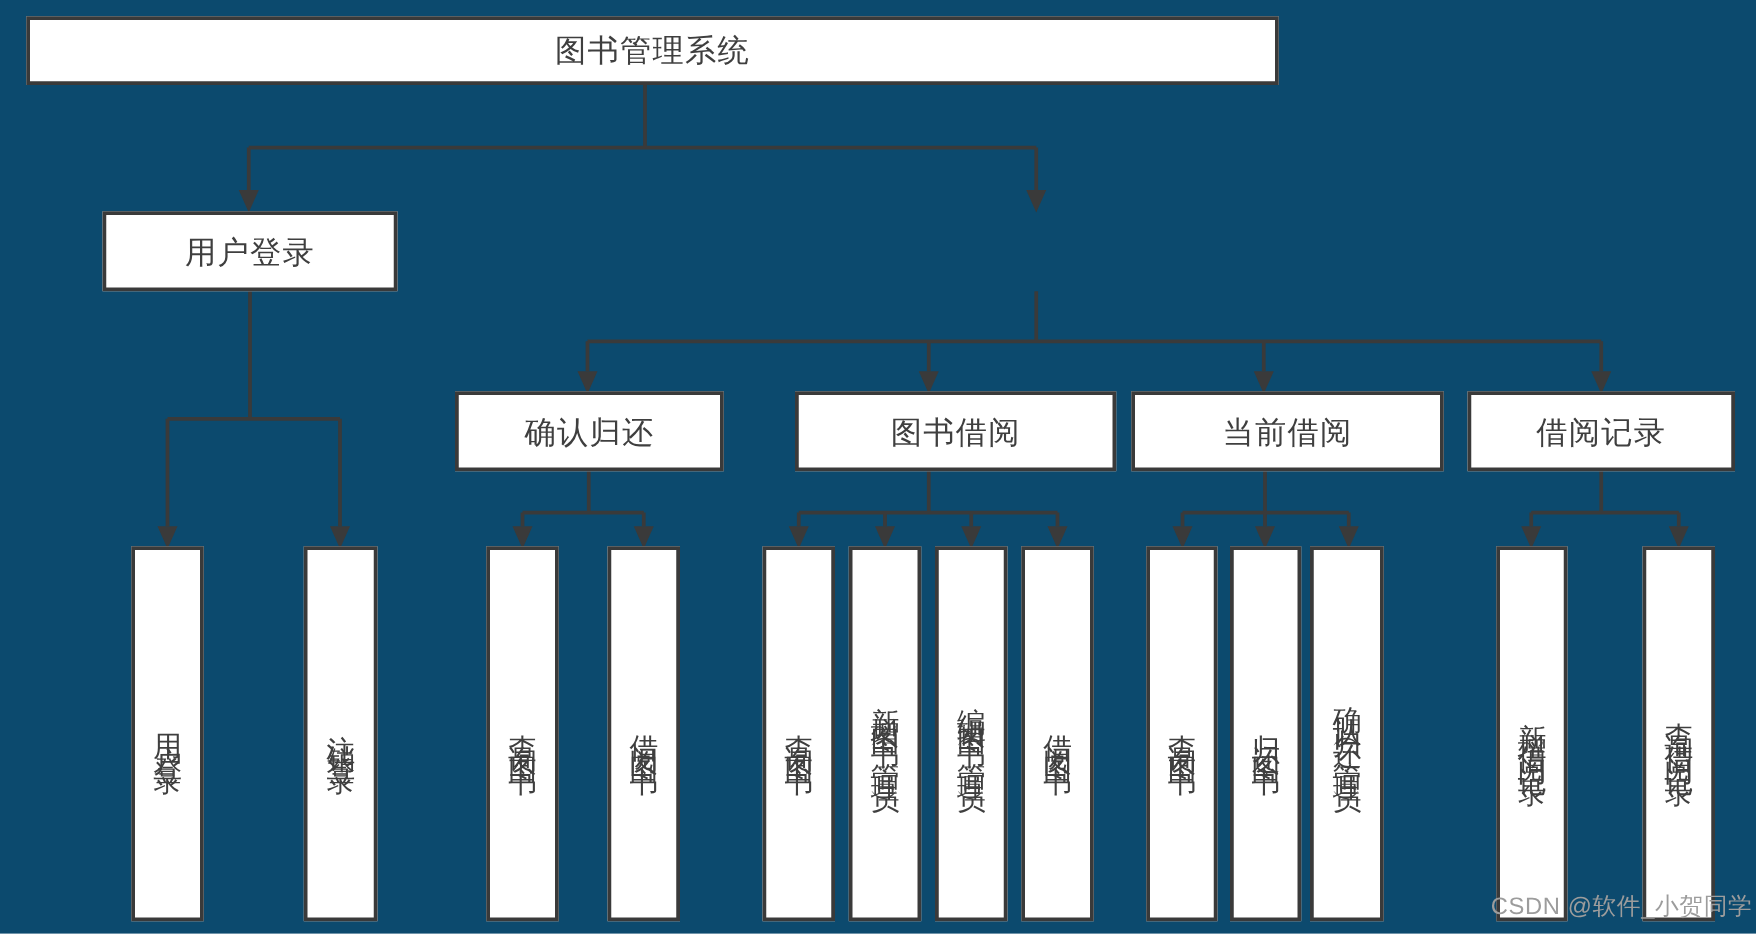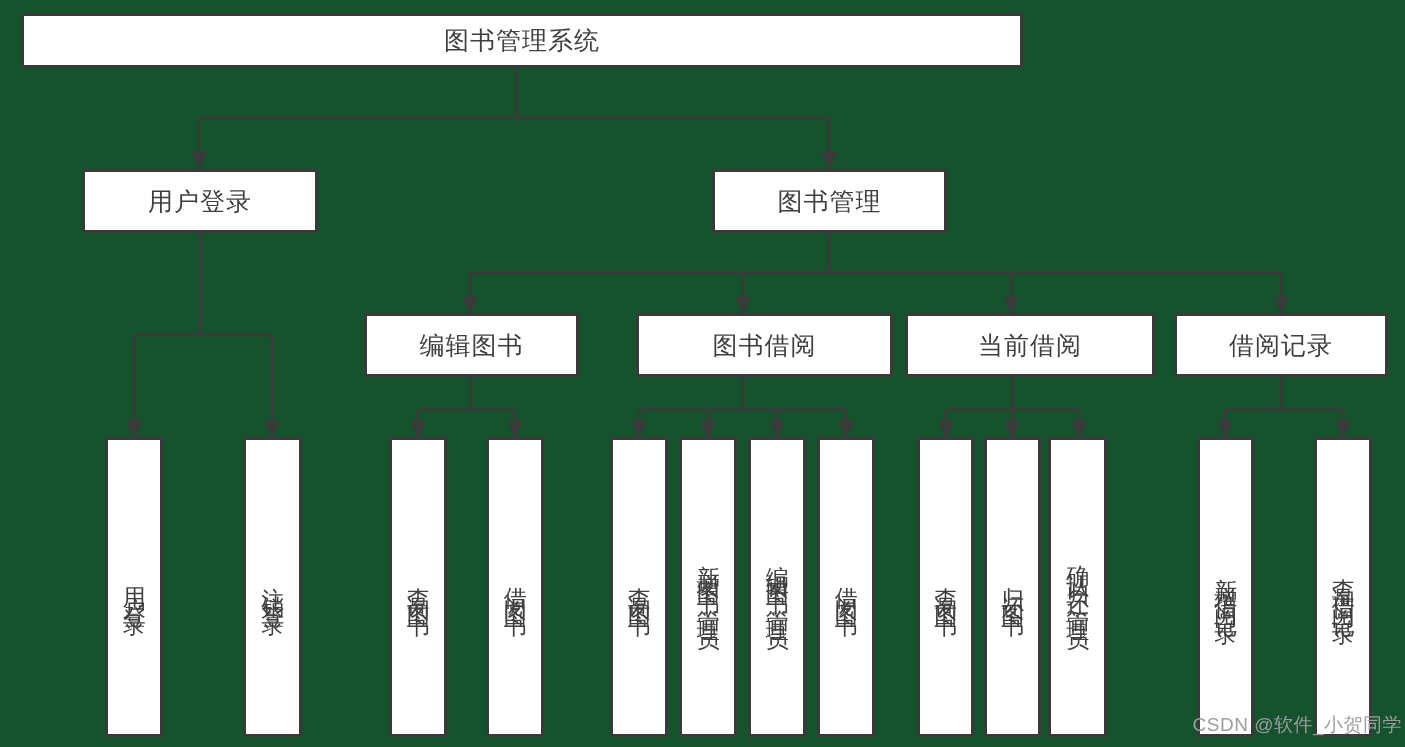--- a/index.html
+++ b/index.html
@@ -8,21 +8,21 @@
     --boxbg: #ffffff;
     --wm: #9c9c9c;
   }
   * { box-sizing: border-box; }
   html, body { margin: 0; padding: 0; background: #ffffff; }
   body { font-family: "Liberation Sans", sans-serif; }
   #stage {
     position: relative;
     width: 1405px;
     height: 747px;
-    background: #14532d;
+    background: #0c4a6e;
     overflow: hidden;
   }
   #connectors {
     position: absolute;
     left: 0; top: 0;
     width: 1405px; height: 747px;
     color: var(--line);
     z-index: 1;
   }
   .box {
@@ -125,23 +125,22 @@
     </g>
     <g fill="currentColor" stroke="none">
       <polygon points="1217,421 1233,421 1225,439"></polygon>
       <polygon points="1335,421 1351,421 1343,439"></polygon>
     </g>
   </svg>
 
   <div class="box h" style="left:21px; top:13px; width:1002px; height:55px;">图书管理系统</div>
 
   <div class="box h" style="left:82px; top:169px; width:236px; height:64px;">用户登录</div>
-  <div class="box h" style="left:712px; top:169px; width:235px; height:64px;">图书管理</div>
 
-  <div class="box h" style="left:364px; top:313px; width:215px; height:64px;">编辑图书</div>
+  <div class="box h" style="left:364px; top:313px; width:215px; height:64px;">确认归还</div>
   <div class="box h" style="left:636px; top:313px; width:257px; height:64px;">图书借阅</div>
   <div class="box h" style="left:905px; top:313px; width:250px; height:64px;">当前借阅</div>
   <div class="box h" style="left:1174px; top:313px; width:214px; height:64px;">借阅记录</div>
 
   <div class="box v" style="left:105px; width:58px;">用户登录</div>
   <div class="box v" style="left:243px; width:59px;">注销登录</div>
 
   <div class="box v" style="left:389px; width:58px;">查询图书</div>
   <div class="box v" style="left:486px; width:58px;">借阅图书</div>
 

